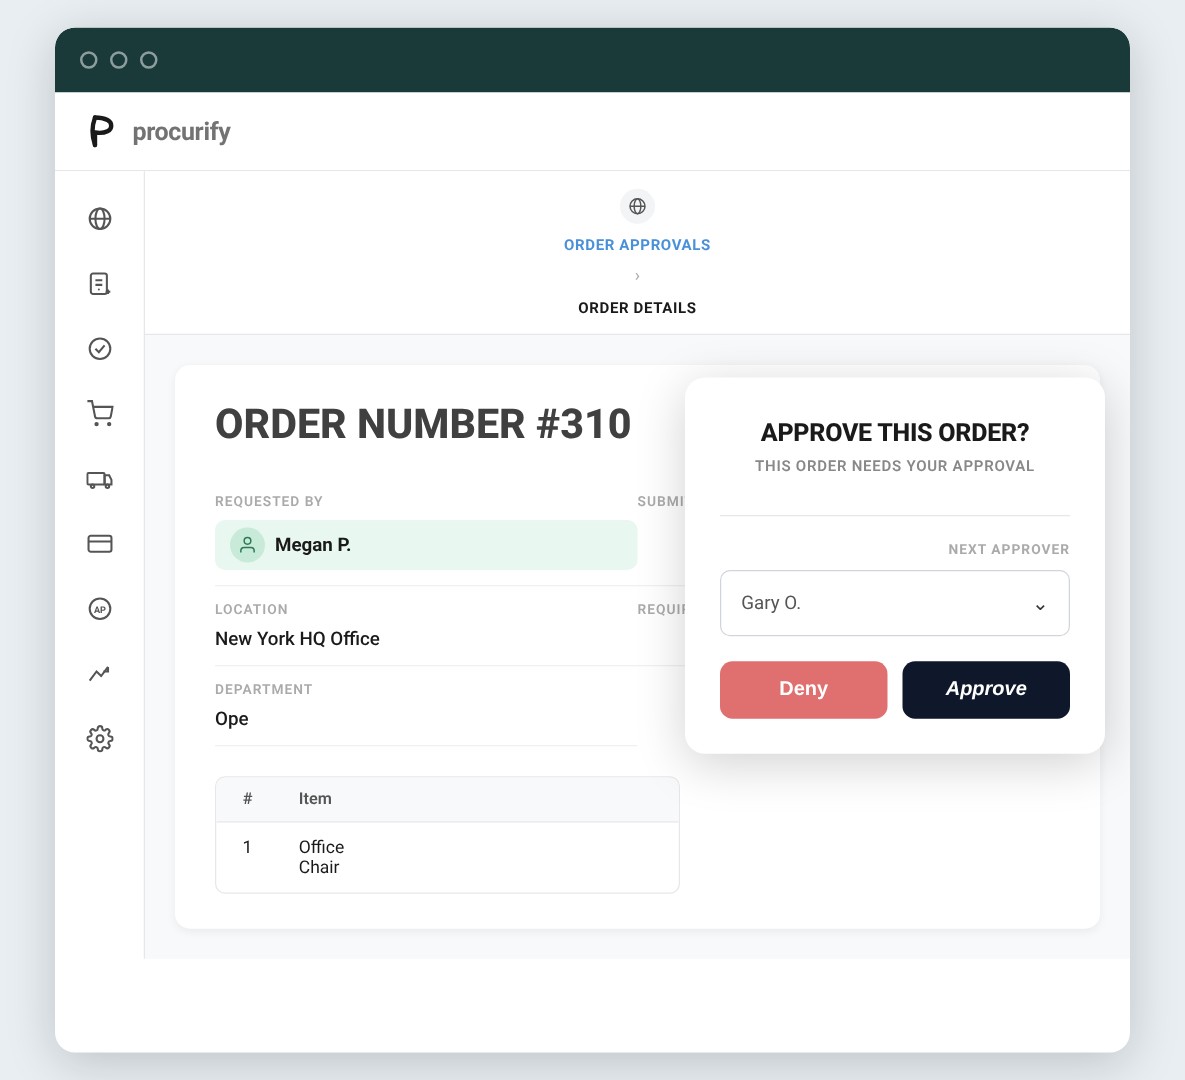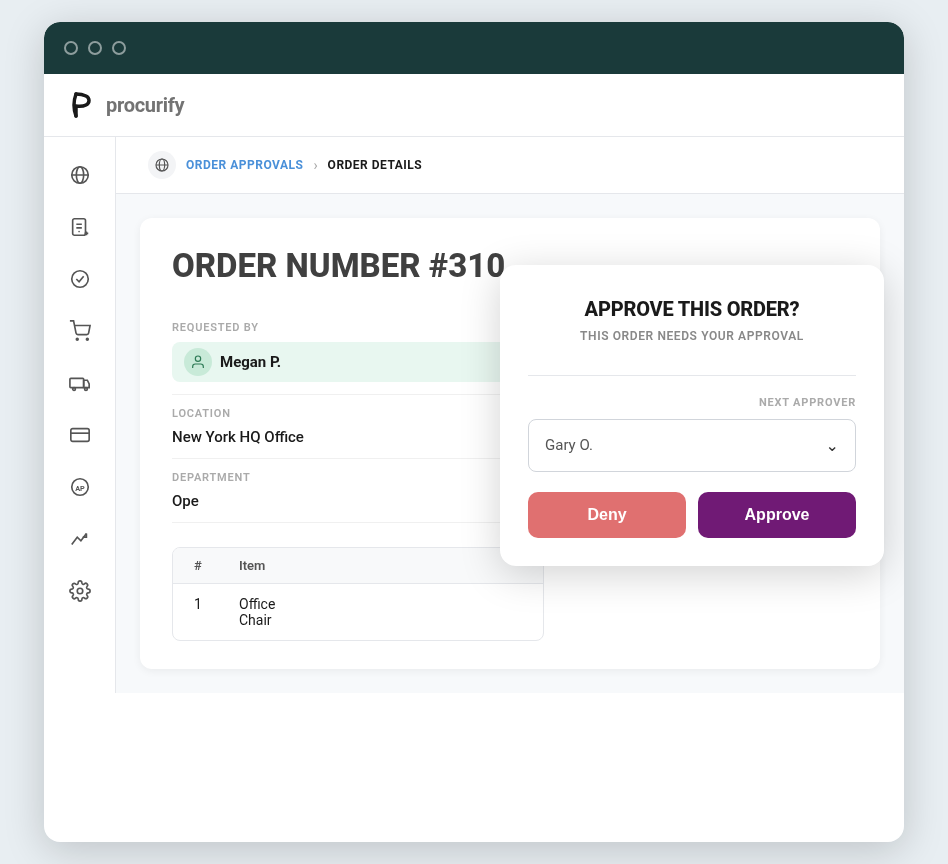--- a/index.html
+++ b/index.html
@@ -88,20 +88,21 @@
       background: #f7f9fb;
       position: relative;
     }
     .breadcrumb-bar {
       background: #fff;
       padding: 14px 32px;
       display: flex;
       align-items: center;
       gap: 10px;
       border-bottom: 1px solid #e5e7eb;
+      flex-direction: column;
     }
     .breadcrumb-globe {
       width: 28px; height: 28px;
       background: #f3f4f6;
       border-radius: 50%;
       display: flex;
       align-items: center;
       justify-content: center;
       color: #555;
     }
@@ -223,21 +224,21 @@
       top: 0; left: 0; right: 0; bottom: 0;
       display: flex;
       align-items: center;
       justify-content: flex-end;
       padding: 40px 20px;
     }
     .modal {
       background: #fff;
       border-radius: 16px;
       box-shadow: 0 8px 40px rgba(0,0,0,0.18);
-      width: 384px;
+      width: 336px;
       padding: 32px 28px 28px;
       position: relative;
       z-index: 10;
     }
     .modal-title {
       font-size: 20px;
       font-weight: 800;
       color: #1a1a1a;
       text-align: center;
       margin-bottom: 8px;
@@ -292,27 +293,28 @@
       color: #fff;
       border: none;
       border-radius: 10px;
       font-size: 16px;
       font-weight: 700;
       cursor: pointer;
     }
     .btn-approve {
       flex: 1;
       padding: 14px;
-      background: #701a75;
+      background: #0f172a;
       color: #fff;
       border: none;
       border-radius: 10px;
       font-size: 16px;
       font-weight: 700;
       cursor: pointer;
+      font-style: italic;
     }
   </style>
 </head>
 <body>
 
 <div class="browser-window">
   <div class="browser-titlebar">
     <div class="browser-dot"></div>
     <div class="browser-dot"></div>
     <div class="browser-dot"></div>

